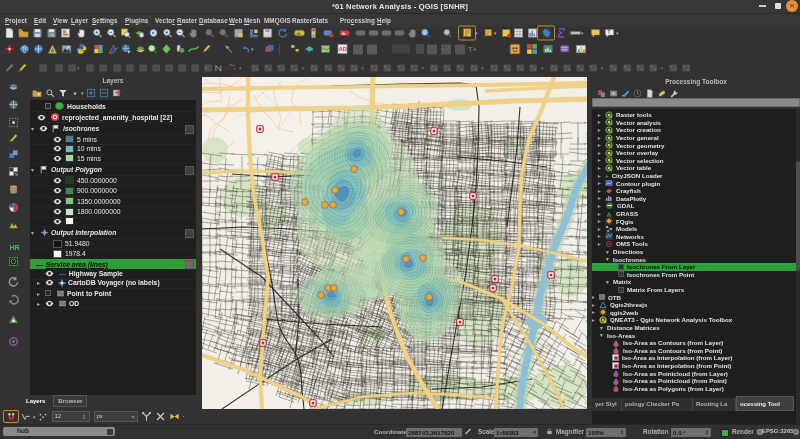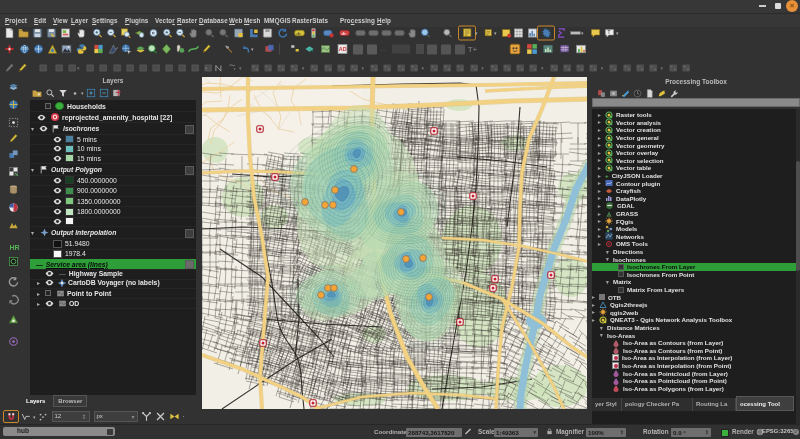--- a/index.html
+++ b/index.html
@@ -67,20 +67,21 @@
 #statusbar .inp { display:inline-block; background:#6e6e6e; color:#151515; padding:1px 2px;
   border-radius:1px; font-weight:bold; font-size:6.2px; white-space:nowrap; overflow:hidden; height:9px; }
 #statusbar .spn { float:right; font-style:normal; color:#333; font-size:5px; }
 #hubinput { position:absolute; left:3px; top:427px; width:112px; height:9px; background:#8a8a8a;
   border-radius:2px; color:#222; font-size:6.5px; padding-left:14px; font-weight:bold; }
 #hubinput .hicon { position:absolute; right:2px; top:1.5px; width:6px; height:6px; background:#3a3a3a; border-radius:1px; }
 .sbitem { position:absolute; top:3px; }
 </style></head>
 <body>
 <div id="titlebar">
+  <div class="t">*01 Network Analysis - QGIS [SNHR]</div>
   <div style="position:absolute;right:34px;top:5px;width:7px;height:1.6px;background:#ccc;"></div>
   <div style="position:absolute;right:19px;top:3px;width:6px;height:6px;background:#ddd;border-radius:1px;"></div>
   <div style="position:absolute;right:2px;top:0px;width:12px;height:12px;background:#e89038;border-radius:50%;color:#7a4a14;font-size:8px;text-align:center;line-height:12px;font-weight:bold;">×</div>
 </div>
 <div id="menubar">
   <span style="left:5px"><u>P</u>roject</span>
     <span style="left:34px"><u>E</u>dit</span>
   <span style="left:53px"><u>V</u>iew</span>
     <span style="left:71px"><u>L</u>ayer</span>
   <span style="left:92px"><u>S</u>ettings</span>

